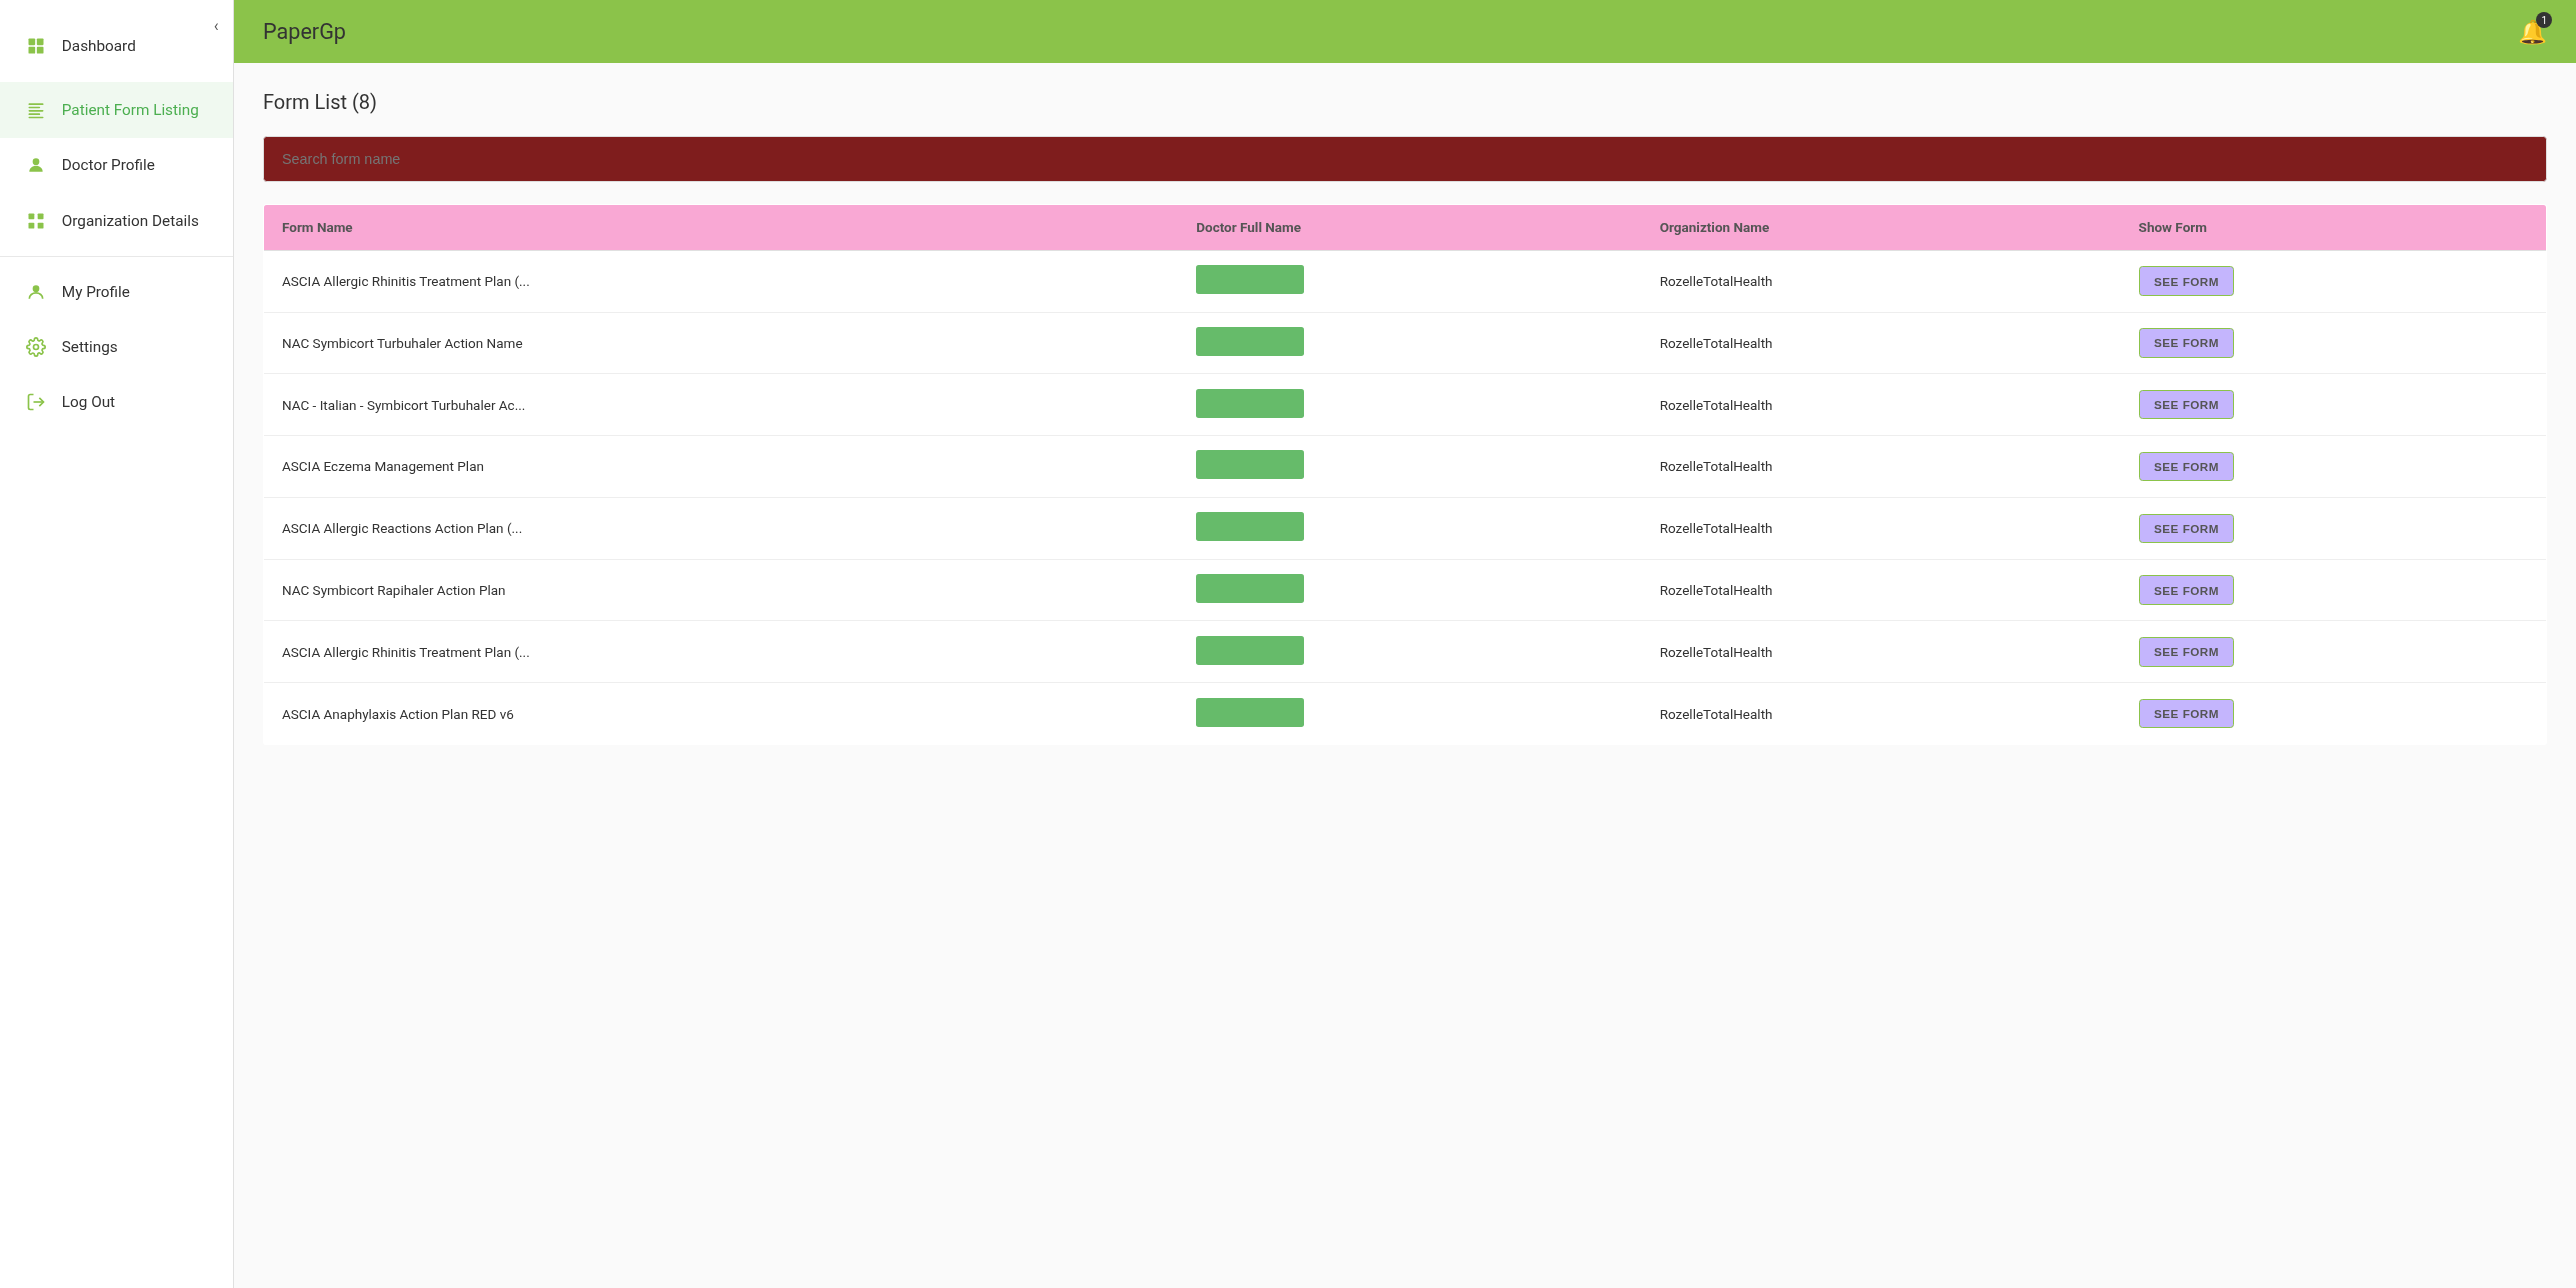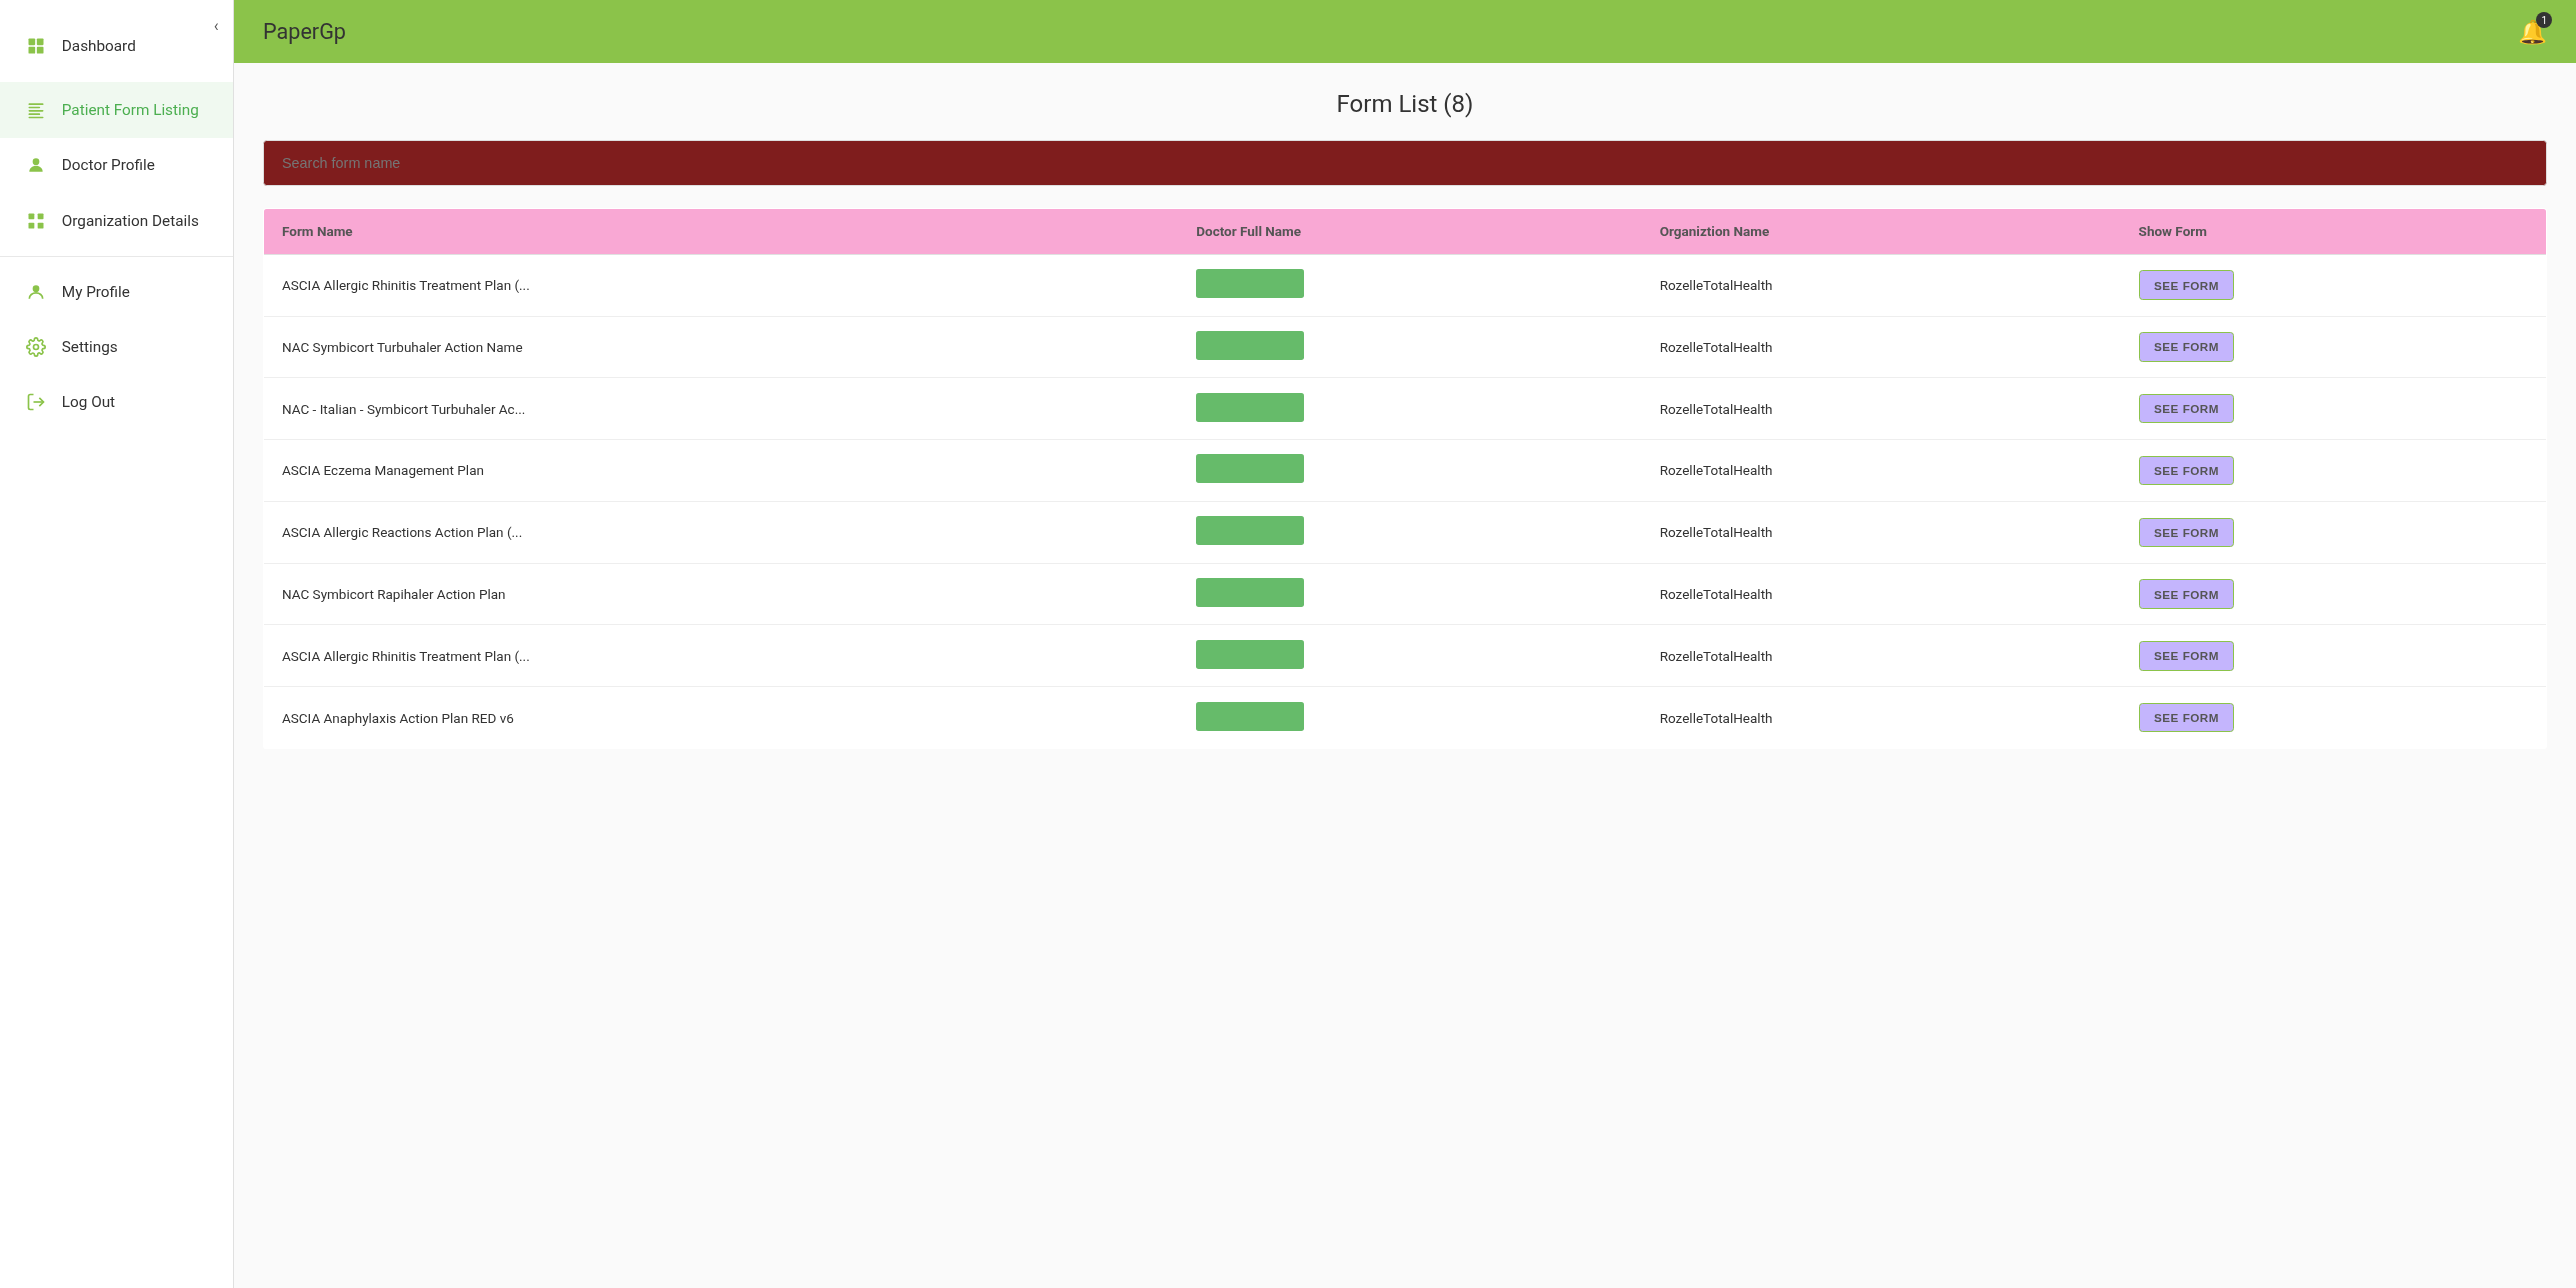--- a/index.html
+++ b/index.html
@@ -101,25 +101,24 @@
     }
 
     
     .content {
       flex: 1;
       overflow-y: auto;
       padding: 27px 29px;
       background: #fafafa;
     }
     .page-title {
-      font-size: 24px;
+      font-size: 20px;
       color: #333;
       margin-bottom: 21.6px;
       font-weight: 400;
-      text-align: center;
     }
 
     
     .search-bar {
       background: #7f1d1d;
       border: 0.9px solid #ddd;
       border-radius: 3.6px;
       padding: 14.4px 18px;
       width: 100%;
       font-size: 14.4px;

